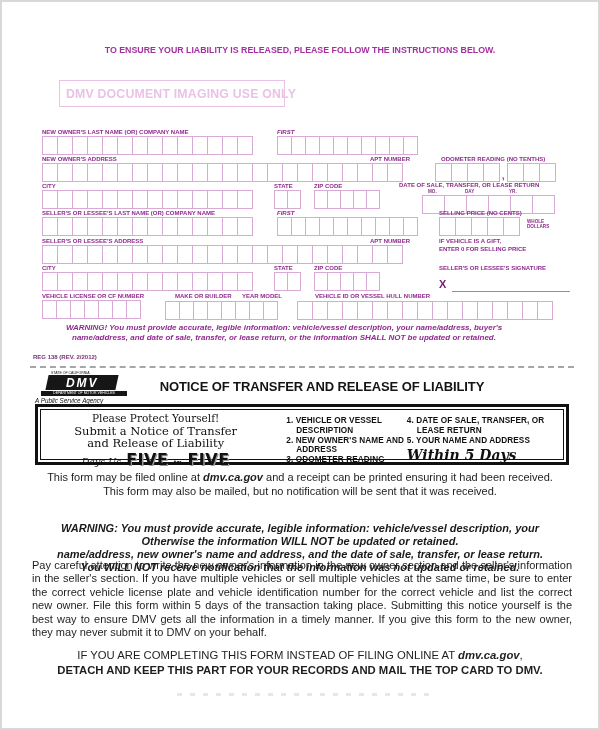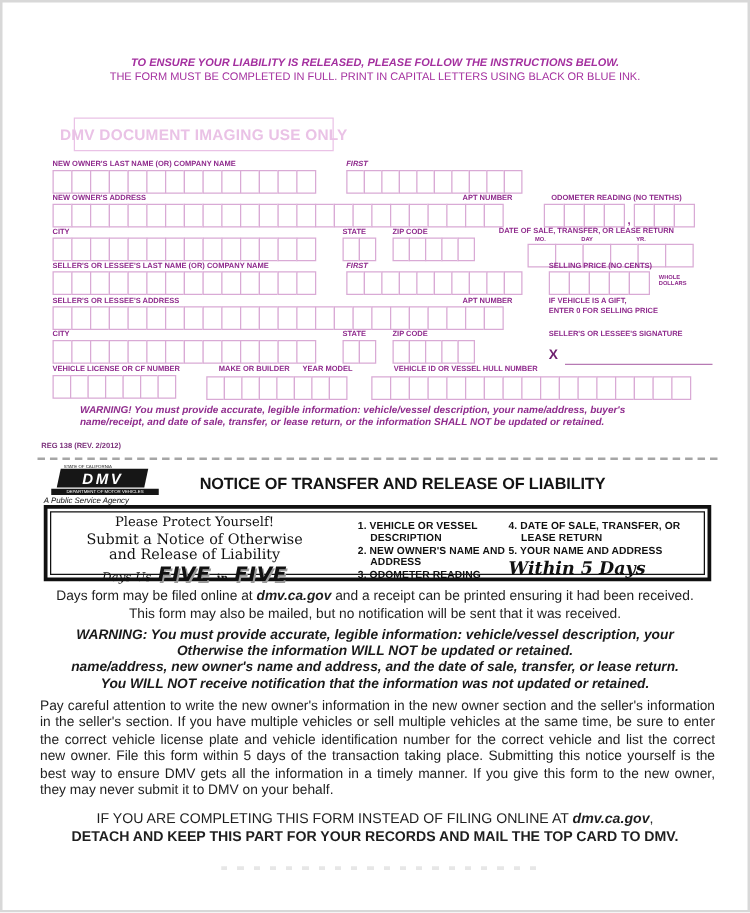--- a/index.html
+++ b/index.html
@@ -1,42 +1,42 @@
 <!DOCTYPE html>
 <html><head>
 <meta charset="utf-8">
 <style>
   html,body{margin:0;padding:0;background:#fff;}
   .page{position:relative;width:600px;height:730px;background:#fff;
         border:2px solid #d8d8d8;box-sizing:border-box;overflow:hidden;
         font-family:"Liberation Sans",sans-serif;}
   
   .instr{position:absolute;left:0;right:0;text-align:center;color:#a4309f;white-space:nowrap;}
-  .instr1{top:43px;font-size:8.8px;font-style:italic;font-weight:700;}
+  .instr1{top:43px;font-size:8.8px;font-weight:700;}
   .instr2{top:54px;font-size:8.8px;font-weight:400;}
-  .imgbox{position:absolute;left:57px;top:92px;width:206px;height:25px;
-          border:1.5px solid #eac2e6;display:flex;align-items:center;justify-content:center;}
+  .imgbox{position:absolute;left:57px;top:78px;width:206px;height:25px;
+          border:1.5px solid #eac2e6;display:flex;align-items:center;justify-content:center;padding-left:18px;}
   .imgbox span{color:#eac2e6;font-weight:700;font-size:12.3px;letter-spacing:.2px;white-space:nowrap;}
   .titleblock{position:absolute;left:250px;top:74px;width:290px;text-align:center;color:#141414;}
   .titleblock .t{font-size:12.5px;font-weight:700;line-height:13.5px;letter-spacing:-.2px;}
   .titleblock .m{font-size:9px;font-style:italic;line-height:10.5px;color:#222;}
   .titleblock .m b{font-weight:700;}
   .flabel{font-size:6px;line-height:6px;color:#8f2b8d;font-weight:700;white-space:nowrap;
           font-family:"Liberation Sans",sans-serif;}
   .it{font-style:italic;}
   .field{position:absolute;}
   .cells{display:flex;margin-top:1px;padding-left:1px;}
   .cells .cell{width:var(--cw,16px);height:19px;border:1px solid #d9aad5;margin-left:-1px;
                box-sizing:border-box;background:#fff;}
   .abslab{position:absolute;}
   .tinylab{font-size:4.6px;line-height:5px;color:#8f2b8d;font-weight:700;white-space:nowrap;}
   .comma{color:#8f2b8d;font-weight:700;font-size:9px;align-self:flex-end;padding:0 2px 1px 2px;}
   .sigx{position:absolute;left:437px;top:276px;color:#6f216f;font-weight:700;font-size:11px;}
   .sigline{position:absolute;left:450px;top:289px;width:118px;height:1px;background:#b77ab4;}
-  .warn{position:absolute;left:62px;top:321px;width:500px;color:#8f2b8d;
+  .warn{position:absolute;left:32px;top:321px;width:500px;text-align:center;color:#8f2b8d;
         font-size:8px;font-weight:700;font-style:italic;line-height:9.6px;}
   .regnum{position:absolute;left:31px;top:352px;font-size:6px;color:#7a2f7a;font-weight:700;}
   .tear{position:absolute;left:28px;top:364px;width:544px;border-top:2px dashed #a6a6a6;}
   
   .logo{position:absolute;left:33px;top:369px;width:116px;}
   .logo-state{font-size:3.5px;color:#111;margin-left:16px;line-height:4px;}
   .logo-dmv{width:70px;height:15px;background:#161616;transform:skewX(-12deg);margin-left:12px;
             display:flex;align-items:center;justify-content:center;}
   .logo-dmv span{color:#fff;font-weight:700;font-style:italic;font-size:12px;letter-spacing:2px;
                  transform:skewX(12deg);}
@@ -47,47 +47,46 @@
            font-size:13px;font-weight:700;color:#141414;letter-spacing:-.1px;}
   .pbox{position:absolute;left:33px;top:402px;width:534px;height:61px;border:3px solid #111;
         box-sizing:border-box;padding:2px;}
   .pbox-in{border:1px solid #111;width:100%;height:100%;box-sizing:border-box;
            display:flex;color:#111;}
   .pcol1{width:232px;text-align:center;font-family:"DejaVu Serif",serif;padding-top:3px;}
   .pcol1 .l1{font-size:10.5px;line-height:11.5px;}
   .pcol1 .l2{font-size:11.5px;line-height:12px;}
   .fiverow{margin-top:1px;white-space:nowrap;}
   .giveus{font-size:9.5px;font-style:italic;}
-  .five{font-family:"DejaVu Sans",sans-serif;font-weight:900;font-style:italic;font-size:16px;
+  .five{font-family:"DejaVu Sans",sans-serif;font-weight:900;font-size:16px;
         letter-spacing:.5px;text-shadow:1.3px 1.3px 0 #9a9a9a;}
   .inword{font-size:8px;font-weight:700;}
   .pcol2{width:122px;margin-left:16px;padding-top:6px;}
   .pcol3{width:158px;padding-top:6px;}
   .pitem{font-size:8.2px;font-weight:700;line-height:9.8px;letter-spacing:.1px;
          padding-left:10px;text-indent:-10px;}
   .within{font-family:"DejaVu Serif",serif;font-weight:700;font-style:italic;font-size:14px;
           text-align:left;margin-top:2px;}
   .para{position:absolute;left:0;right:0;text-align:center;color:#1e1e1e;}
   .p1{top:469px;font-size:11px;line-height:13.5px;}
   .bi{font-weight:700;font-style:italic;}
-  .p2{top:500px;font-size:11px;font-weight:700;font-style:italic;line-height:13px;color:#1a1a1a;}
+  .p2{top:520px;font-size:11px;font-weight:700;font-style:italic;line-height:13px;color:#1a1a1a;}
   .p3{position:absolute;left:30px;top:557px;width:540px;text-align:justify;font-size:11px;
       line-height:13.4px;color:#1e1e1e;}
   .p4{top:646px;font-size:11.3px;line-height:15px;}
   .p4 .bold{font-weight:700;}
   .ghost{position:absolute;left:175px;top:691px;width:255px;height:3px;opacity:.45;
          background:repeating-linear-gradient(90deg,#c9c9c9 0 5px,transparent 5px 13px);}
 </style>
 </head>
 <body>
 
 <div class="page">
 
   <div class="instr instr1">TO ENSURE YOUR LIABILITY IS RELEASED, PLEASE FOLLOW THE INSTRUCTIONS BELOW.</div>
-  <div class="instr instr2">THE FORM MUST BE COMPLETED IN FULL. PRINT IN CAPITAL LETTERS USING BLACK OR BLUE INK.</div>
 
   <div class="imgbox">
     <span>DMV DOCUMENT IMAGING USE ONLY</span>
   </div>
 
 
   <div class="field" style="left:40px;top:127px">
     <div class="flabel">NEW OWNER'S LAST NAME (OR) COMPANY NAME</div>
     <div class="cells" style="--cw:16px">
         <div class="cell"></div>
@@ -389,60 +388,60 @@
         <div class="cell"></div>
         <div class="cell"></div>
         <div class="cell"></div>
         <div class="cell"></div>
         <div class="cell"></div>
       </div>
   </div>
 
   <div class="warn">
     <div>WARNING! You must provide accurate, legible information: vehicle/vessel description, your name/address, buyer's</div>
-    <div>name/receipt, and date of sale, transfer, or lease return, or the information SHALL NOT be updated or retained.</div>
+    <div>name/address, and date of sale, transfer, or lease return, or the information SHALL NOT be updated or retained.</div>
   </div>
   <div class="regnum">REG 138 (REV. 2/2012)</div>
 
   <div class="tear"></div>
 
   <div class="logo">
     <div class="logo-state">STATE OF CALIFORNIA</div>
     <div class="logo-dmv">
         <span>DMV</span>
       </div>
     <div class="logo-dept">DEPARTMENT OF MOTOR VEHICLES</div>
     <div class="logo-tag">A Public Service Agency</div>
   </div>
 
   <div class="midhead">NOTICE OF TRANSFER AND RELEASE OF LIABILITY</div>
 
   <div class="pbox">
     <div class="pbox-in">
       <div class="pcol1">
         <div class="l1">Please Protect Yourself!</div>
-        <div class="l2">Submit a Notice of Otherwise</div>
+        <div class="l2">Submit a Notice of Transfer</div>
         <div class="l2">and Release of Liability</div>
         <div class="fiverow"><span class="giveus">Days Us</span> <span class="five">FIVE</span> <span class="inword">in</span> <span class="five">FIVE</span></div>
       </div>
       <div class="pcol2">
         <div class="pitem">1. VEHICLE OR VESSEL DESCRIPTION</div>
         <div class="pitem">2. NEW OWNER'S NAME AND ADDRESS</div>
         <div class="pitem">3. ODOMETER READING</div>
       </div>
       <div class="pcol3">
         <div class="pitem">4. DATE OF SALE, TRANSFER, OR LEASE RETURN</div>
         <div class="pitem">5. YOUR NAME AND ADDRESS</div>
         <div class="within">Within 5 Days</div>
       </div>
     </div>
   </div>
 
   <div class="para p1">
-    <div><span>Days form may be filed online at </span><span class="bi">dmv.ca.gov</span><span> and a receipt can be printed ensuring it had been received.</span></div>
+    <div><span>This form may be filed online at </span><span class="bi">dmv.ca.gov</span><span> and a receipt can be printed ensuring it had been received.</span></div>
     <div>This form may also be mailed, but no notification will be sent that it was received.</div>
   </div>
 
   <div class="para p2">
     <div>WARNING: You must provide accurate, legible information: vehicle/vessel description, your</div>
     <div>Otherwise the information WILL NOT be updated or retained.</div>
     <div>name/address, new owner's name and address, and the date of sale, transfer, or lease return.</div>
     <div>You WILL NOT receive notification that the information was not updated or retained.</div>
   </div>
 

